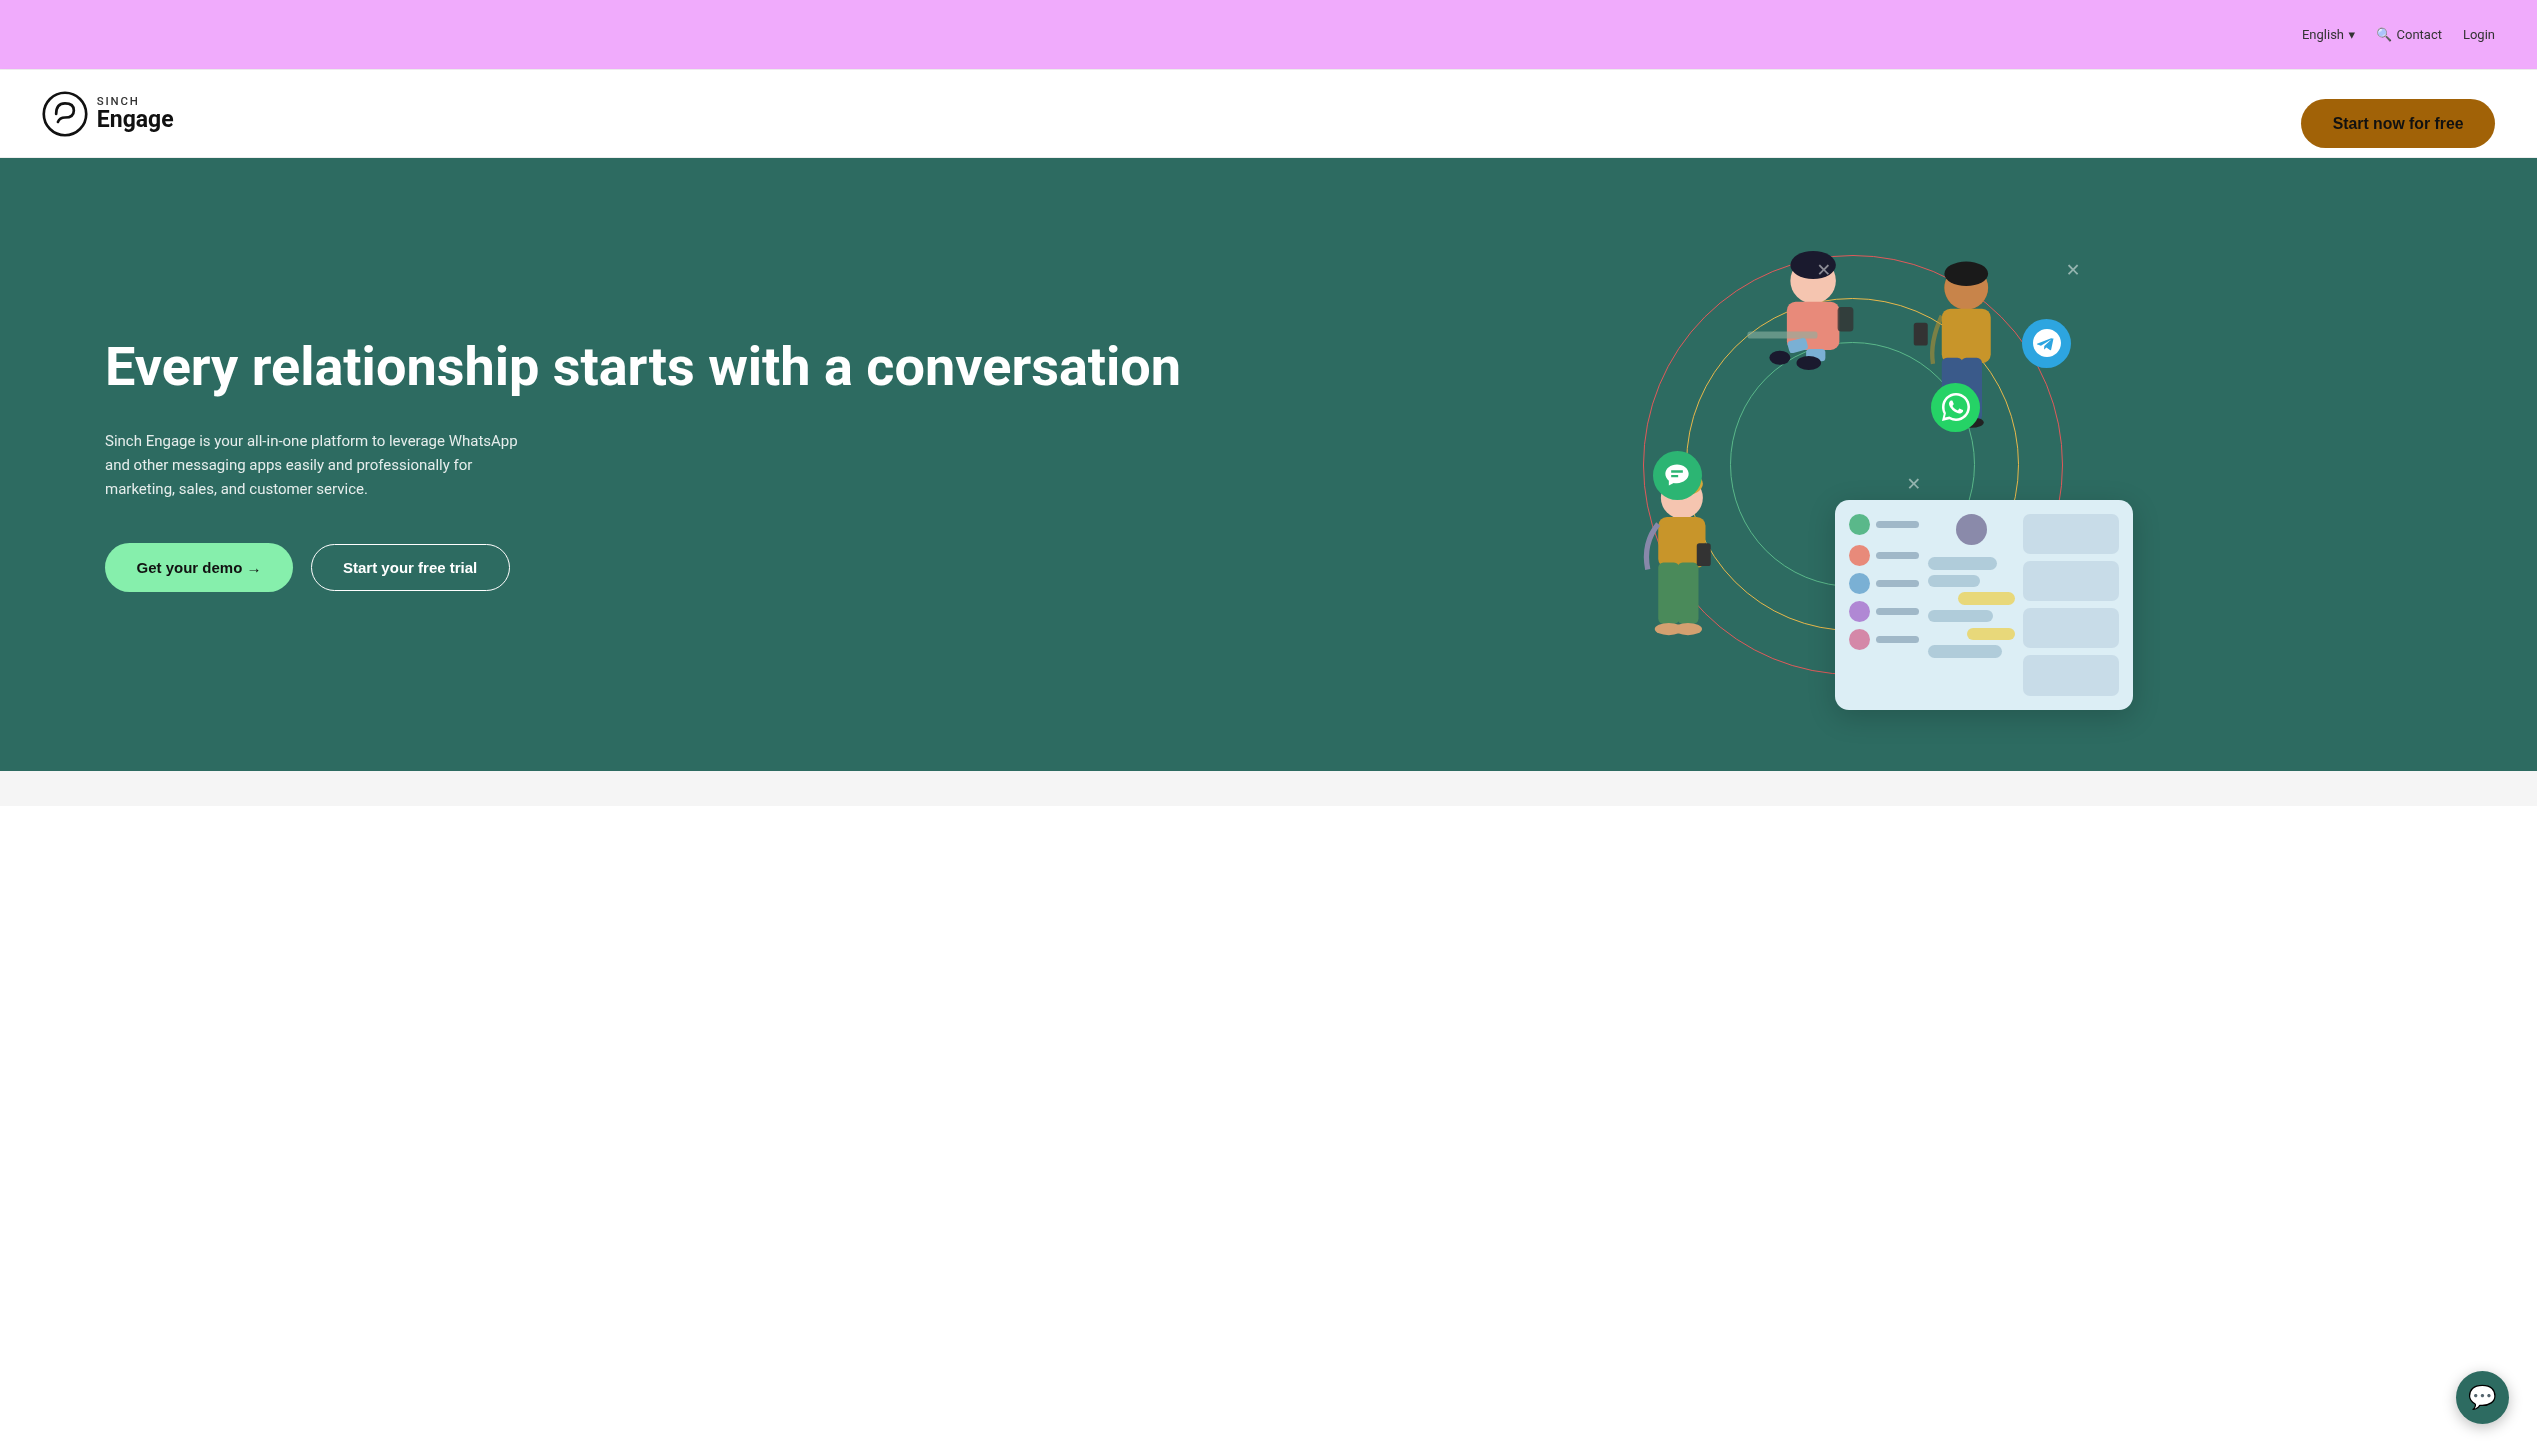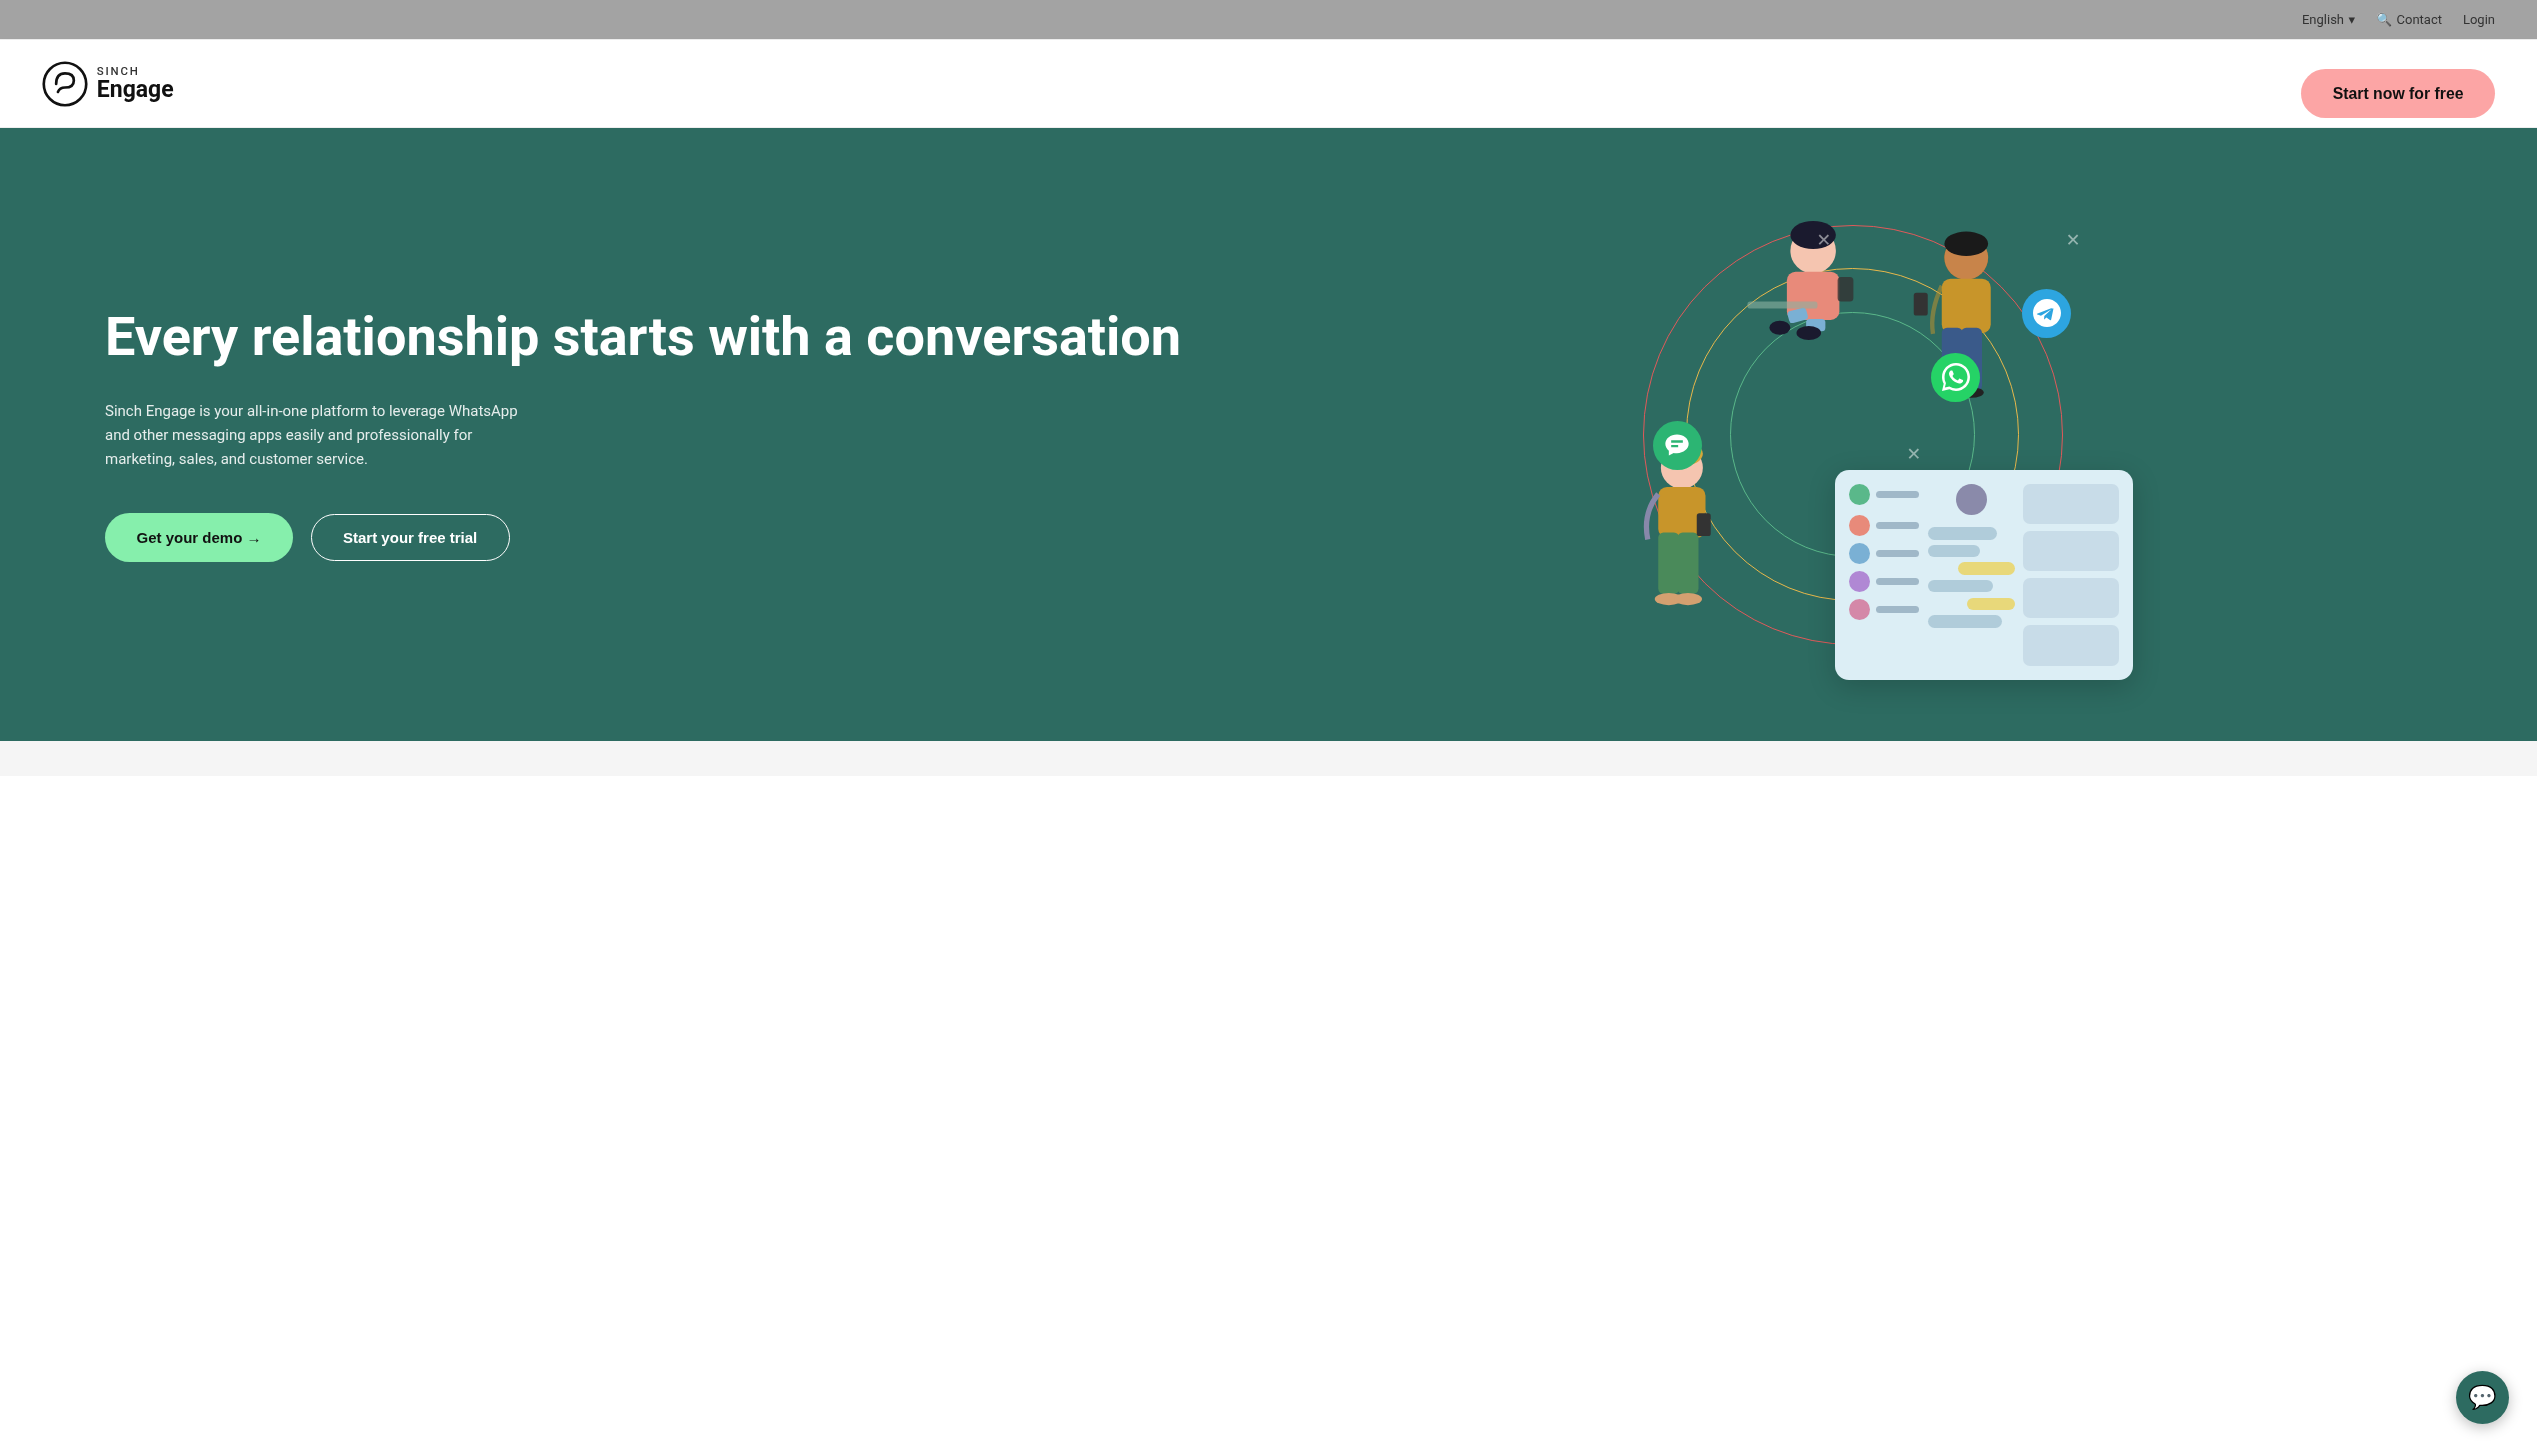--- a/index.html
+++ b/index.html
@@ -3,23 +3,23 @@
   <meta charset="utf-8">
   <style>
     * { margin: 0; padding: 0; box-sizing: border-box; }
     body { font-family: -apple-system, BlinkMacSystemFont, 'Segoe UI', Roboto, sans-serif; overflow-x: hidden; }
 
     
     .top-bar {
       display: flex;
       justify-content: flex-end;
       align-items: center;
-      padding: 12px 42px;
+      padding: 27px 42px;
       border-bottom: 0.9px solid #eee;
-      background: #a3a3a3;
+      background: #f0abfc;
       gap: 21px;
     }
     .top-bar-item {
       display: flex;
       align-items: center;
       gap: 4.4px;
       font-size: 13px;
       color: #333;
       cursor: pointer;
     }
@@ -69,21 +69,21 @@
       flex: 1;
     }
     .nav-link {
       font-size: 15px;
       color: #222;
       text-decoration: none;
       font-weight: 500;
       cursor: pointer;
     }
     .cta-button {
-      background: #fca5a5;
+      background: #a16207;
       color: #111;
       font-weight: 700;
       font-size: 15.8px;
       border: none;
       border-radius: 44px;
       padding: 15.8px 31.5px;
       cursor: pointer;
       white-space: nowrap;
       margin-left: auto;
       margin-top: 20px;

